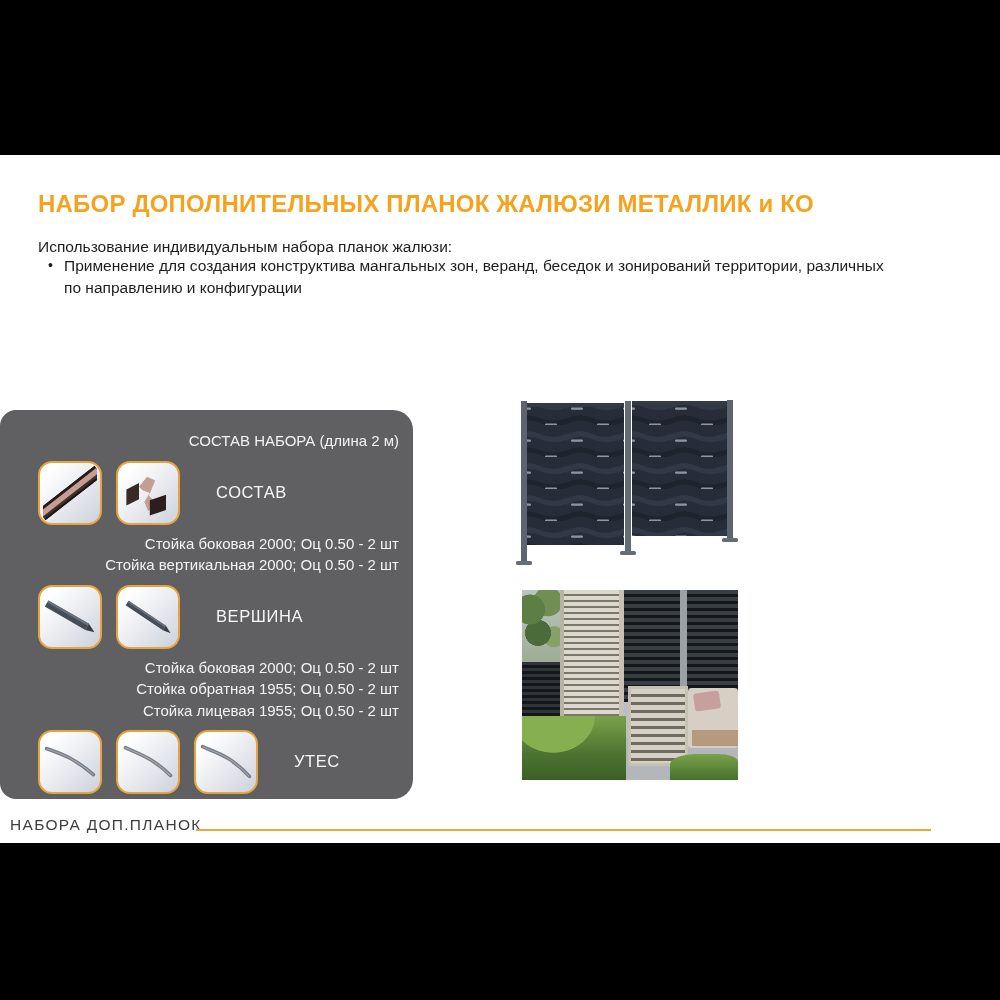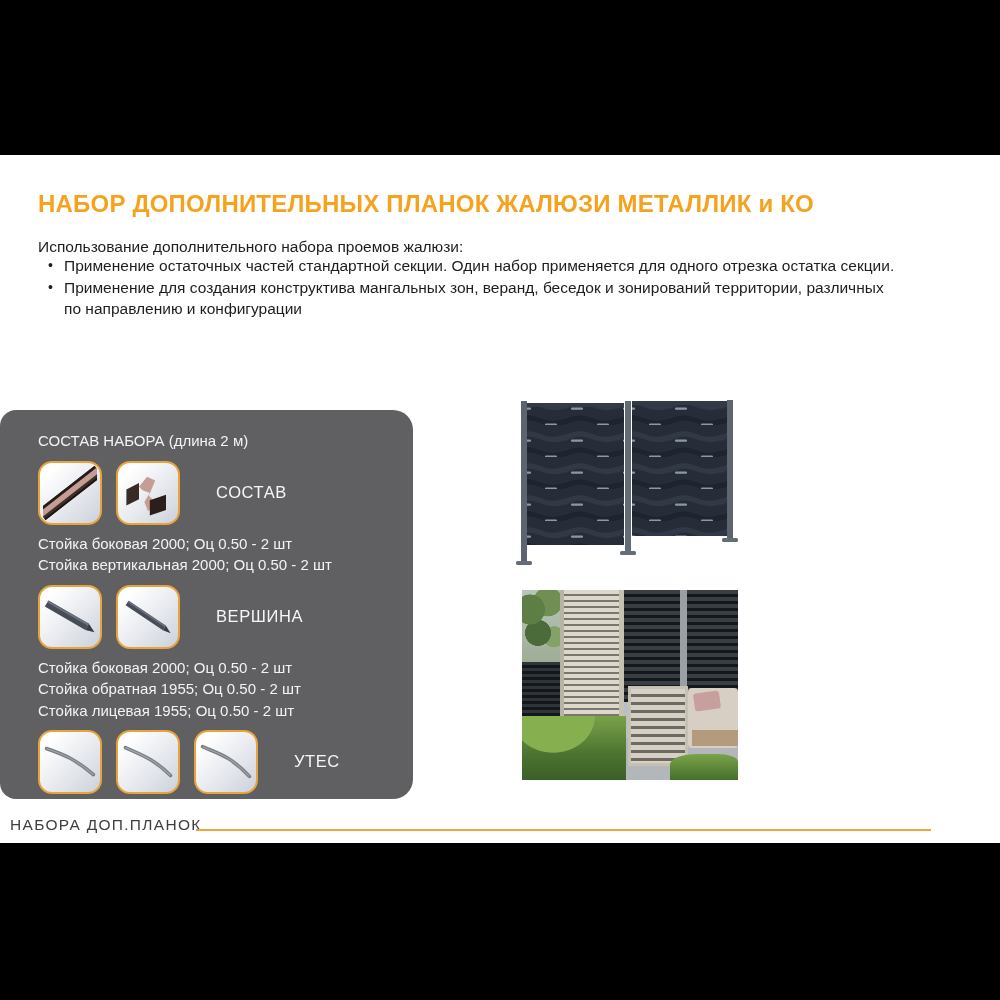--- a/index.html
+++ b/index.html
@@ -27,21 +27,21 @@
   .bullet-list li { position:relative; padding-left:18px; white-space:pre-line; }
   .bullet-list li::before {
     content:"•"; position:absolute; left:2px; top:0; font-size:14px; color:#1d1d1f;
   }
 
   
   .kit-panel {
     position:absolute; left:0; top:410px; width:413px; height:389px;
     background:#605F62; border-radius:16px 20px 20px 16px; color:#f3f3f3;
   }
-  .kit-inner { padding:20px 14px 0 38px; font-size:15px; line-height:21.5px; }
+  .kit-inner { padding:20px 14px 0 38px; font-size:15px; line-height:21.5px;text-align:right; }
   .kit-line { white-space:pre-line; }
   .icon-row { display:flex; align-items:center; margin:9px 0 8px 0; }
   .icon-box {
     width:64px; height:64px; border-radius:14px; margin-right:14px;
     border:2.5px solid #E7A33C;
     background:linear-gradient(135deg,#ffffff 15%,#e8eaef 55%,#ccd1da 100%);
     display:flex; align-items:center; justify-content:center;
     box-sizing:border-box; flex:none;
   }
   .icon-box svg { width:54px; height:54px; display:block; }
@@ -97,24 +97,23 @@
 </style>
 </head>
 <body>
 
 <div class="canvas">
 
   <div class="letterbox top"></div>
 
   <div class="slide-title">НАБОР ДОПОЛНИТЕЛЬНЫХ ПЛАНОК ЖАЛЮЗИ МЕТАЛЛИК и КО</div>
 
-  <div class="intro">Использование дополнительного набора проемов жалюзи:</div>
+  <div class="intro">Использование индивидуальным набора планок жалюзи:</div>
 
   <ul class="bullet-list">
-    <li>Применение остаточных частей стандартной секции. Один набор применяется для одного отрезка остатка секции.</li>
     <li>Применение для создания конструктива мангальных зон, веранд, беседок и зонирований территории,  различных
 по направлению и конфигурации</li>
   </ul>
 
   <div class="kit-panel">
     <div class="kit-inner">
       <div class="kit-line">СОСТАВ НАБОРА (длина 2 м)</div>
 
       <div class="icon-row">
         <div class="icon-box">

